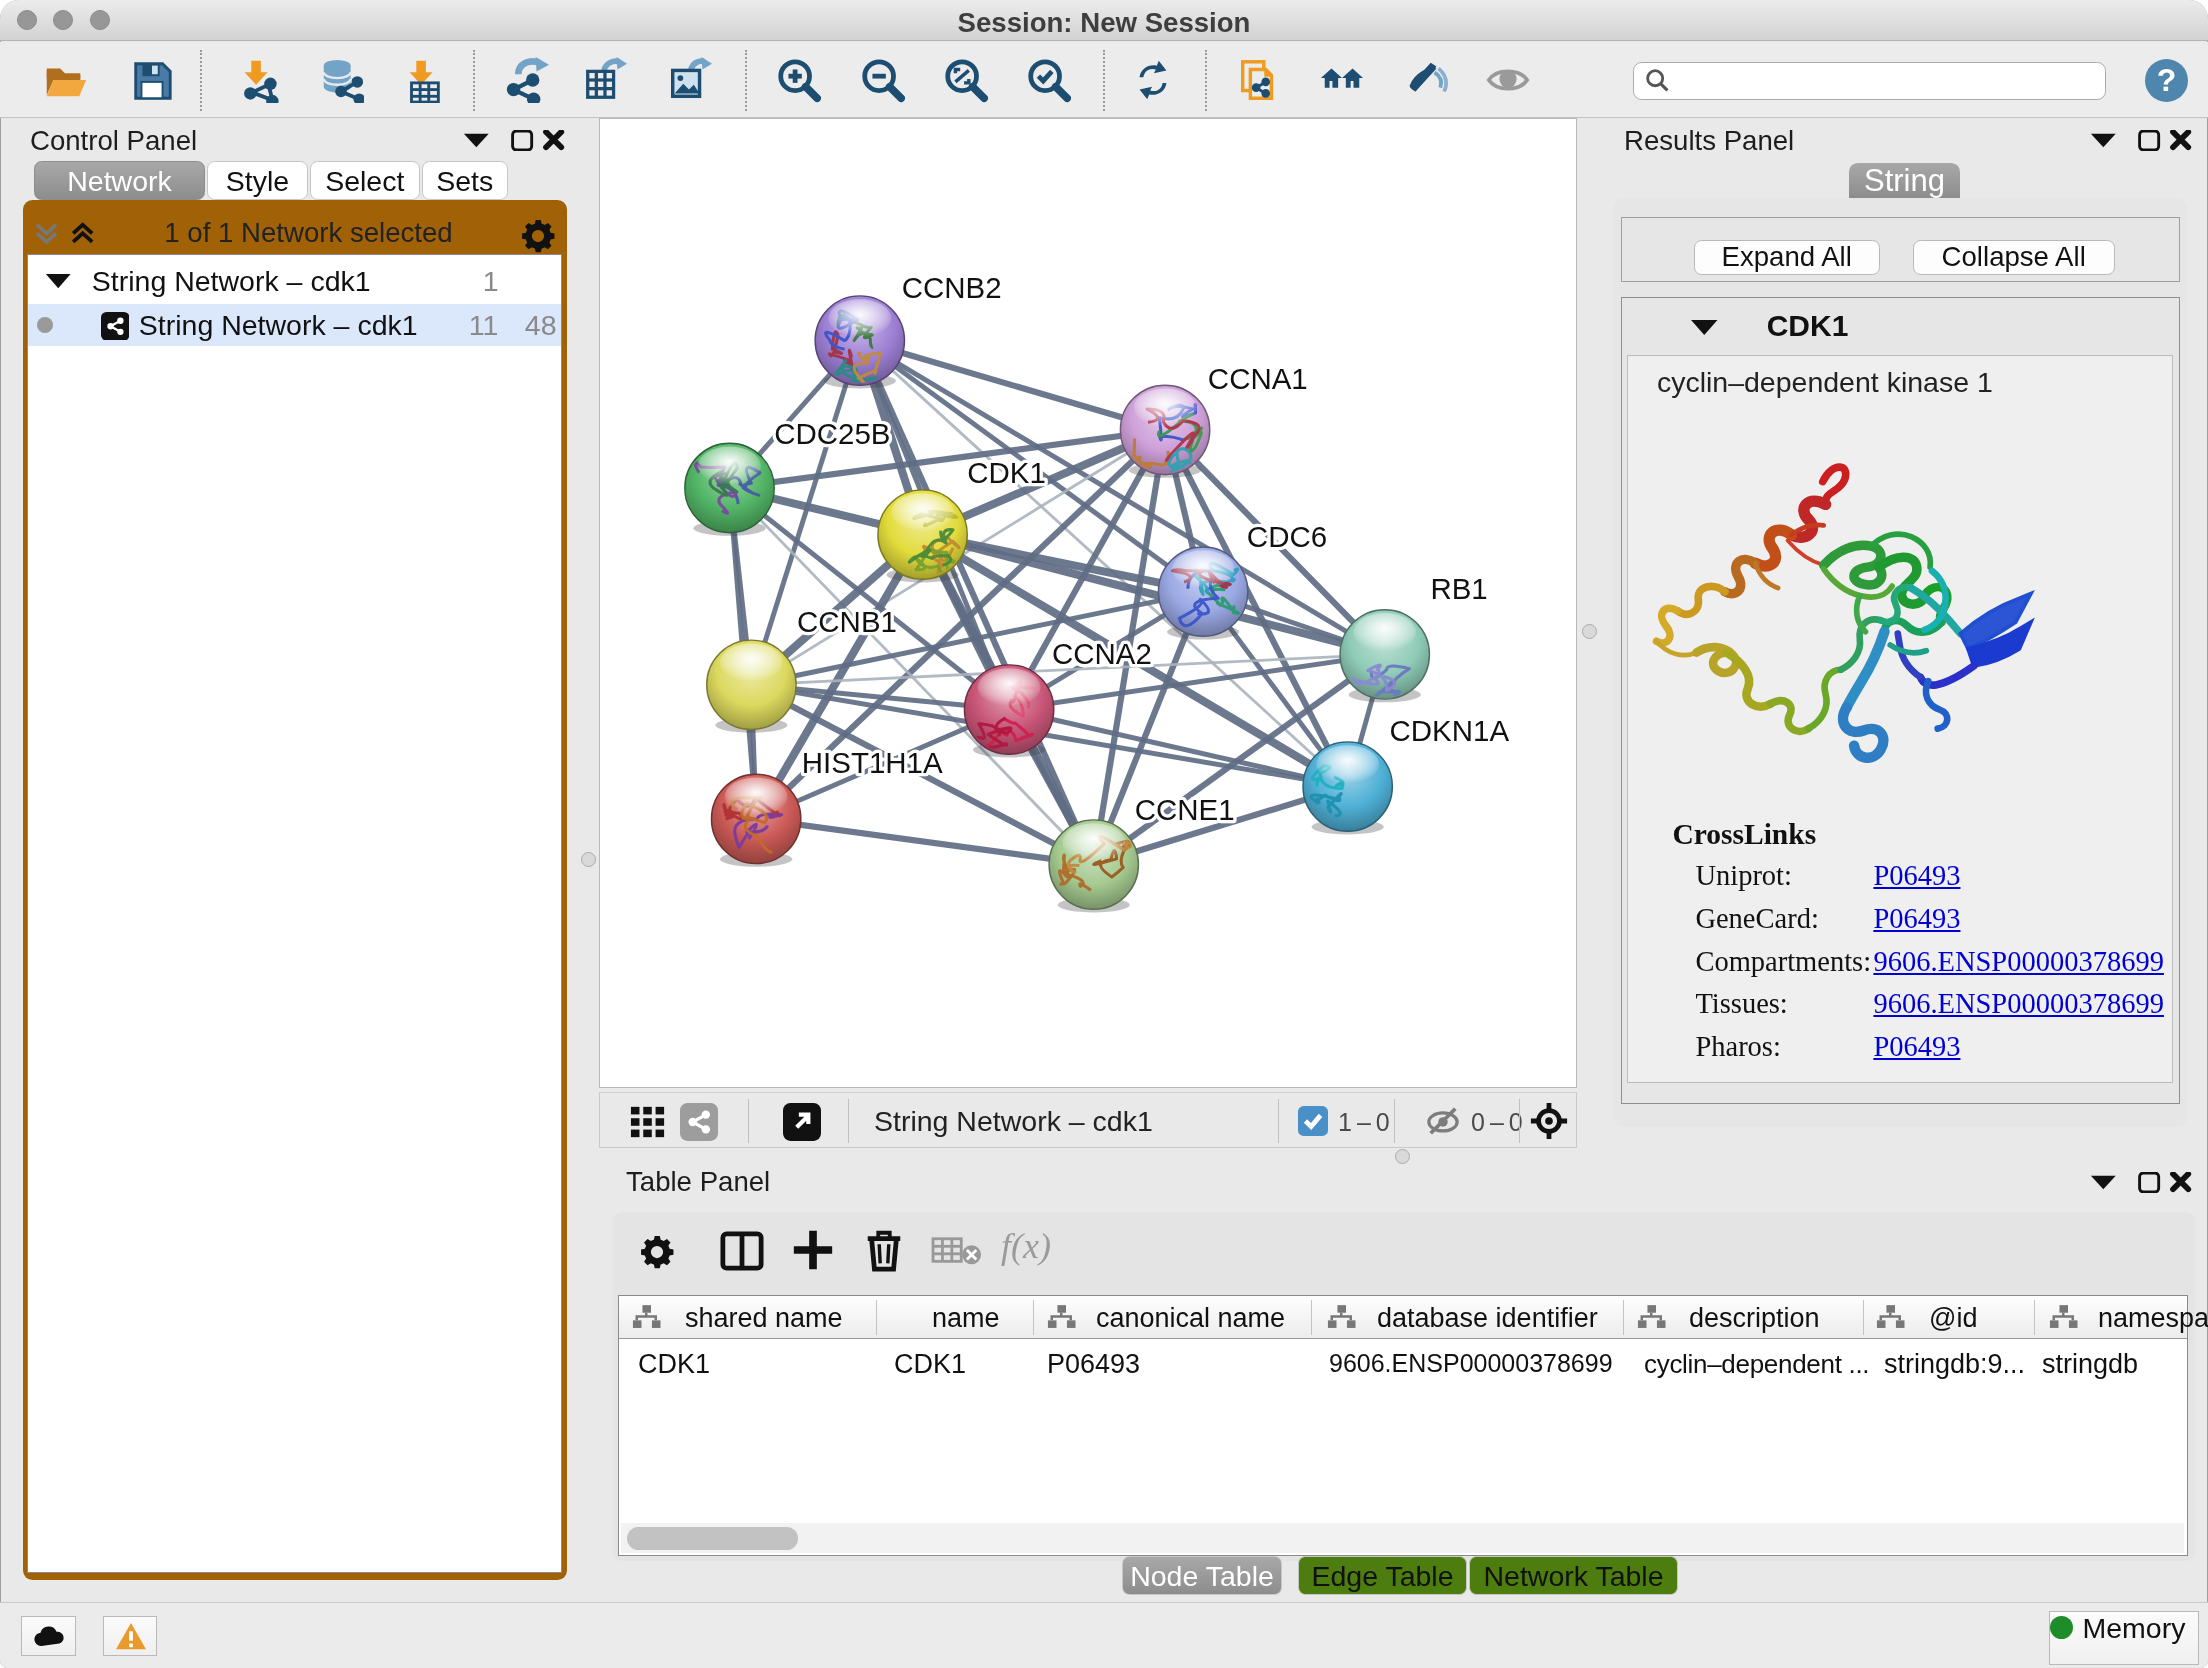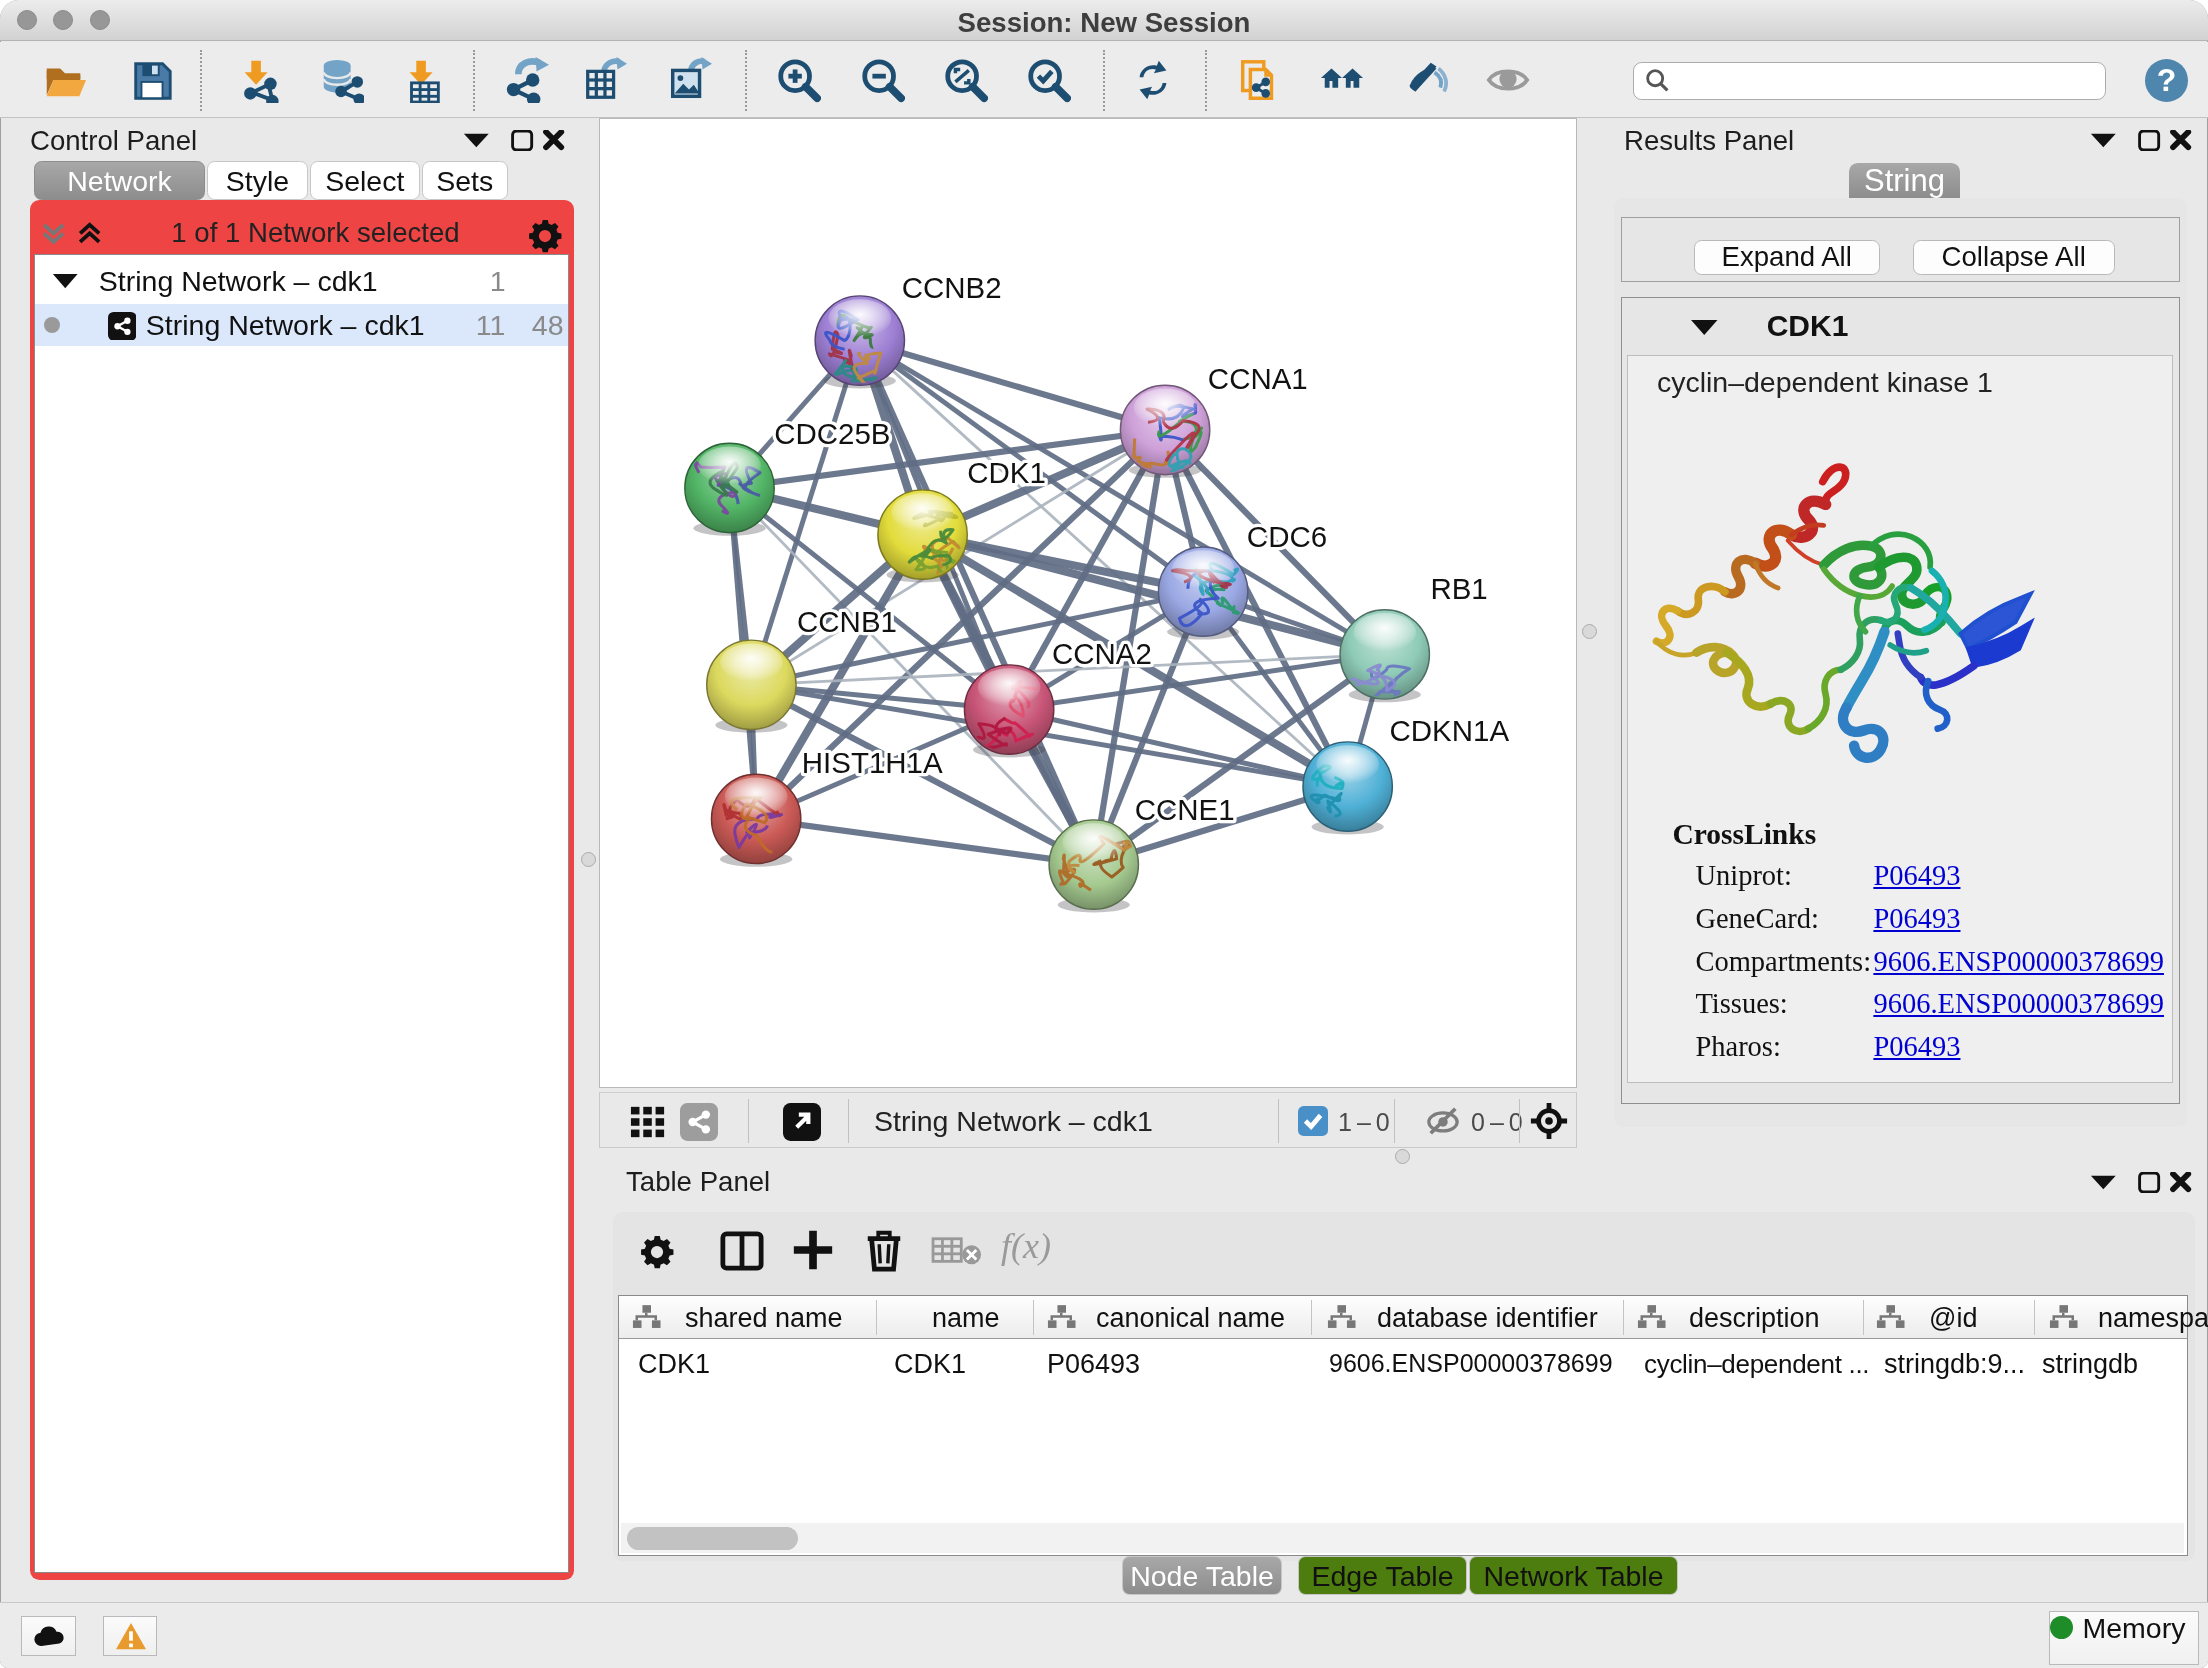--- a/index.html
+++ b/index.html
@@ -18,21 +18,21 @@
 #helpbtn { position:absolute; left:2145px; top:17px; width:43px; height:43px; border-radius:50%;
   background:#4e86ad; color:#fff; font-size:32px; font-weight:bold; text-align:center; line-height:43px; }
 
 .phead { position:absolute; font-size:27.6px; color:#1d1d1d; }
 .pctl { position:absolute; }
 
 #cp-tabs { position:absolute; left:34px; top:161px; }
 .tab { display:inline-block; height:39px; line-height:39px; padding:0 27px; font-size:28.5px; color:#111;
   background:#fff; border:1px solid #c6c6c6; border-radius:7.6px; margin-right:1.9px; text-align:center; }
 .tab.sel { background:linear-gradient(#a8a8a8,#8d8d8d); color:#fff; border-color:#8d8d8d; }
-#cp-card { position:absolute; left:30px; top:200px; width:544px; height:1380px; background:#ef4444;
+#cp-card { position:absolute; left:23px; top:200px; width:544px; height:1380px; background:#a16207;
   border-radius:9.5px; }
 #cp-hdr { position:absolute; left:19px; top:17px; width:533px; font-size:27.6px; color:#222; text-align:center; }
 #cp-list { position:absolute; left:3.8px; top:54px; width:535px; height:1319px; background:#fff; border:1.9px solid #8a8a8a; }
 .row1 { position:absolute; left:0; top:5.7px; width:100%; height:42px; }
 .row2 { position:absolute; left:0; top:49px; width:100%; height:42px; background:#dbe7fb; }
 .rtext { position:absolute; font-size:28.5px; color:#111; top:4.8px; }
 .rnum { position:absolute; font-size:28.5px; color:#8a8a8a; top:4.8px; }
 
 #canvas { position:absolute; left:599px; top:118px; width:978px; height:970px; background:#fff; border:1px solid #b9b9b9; }
 #canbar { position:absolute; left:599px; top:1092px; width:978px; height:56px; background:#e9e9e9;

